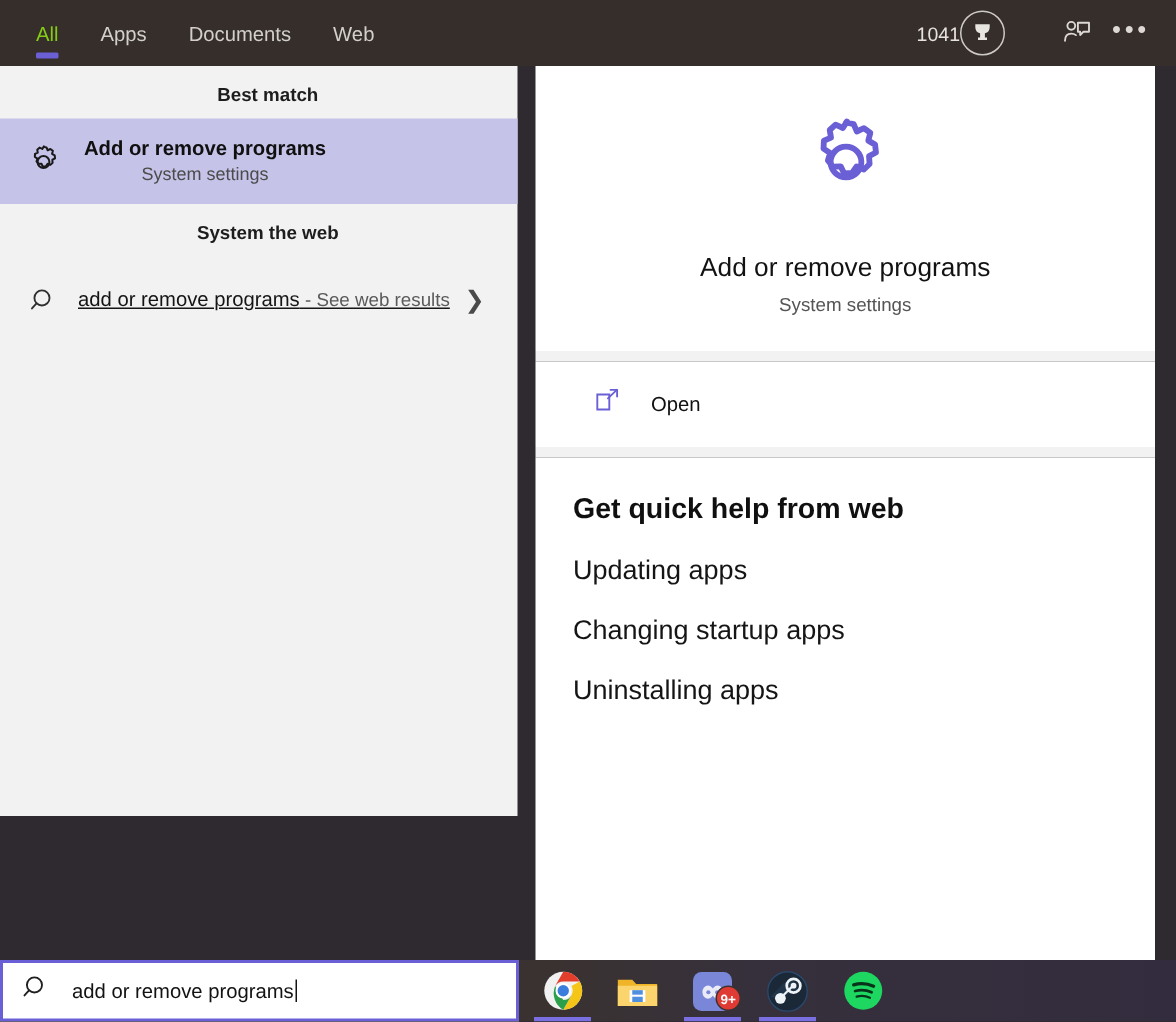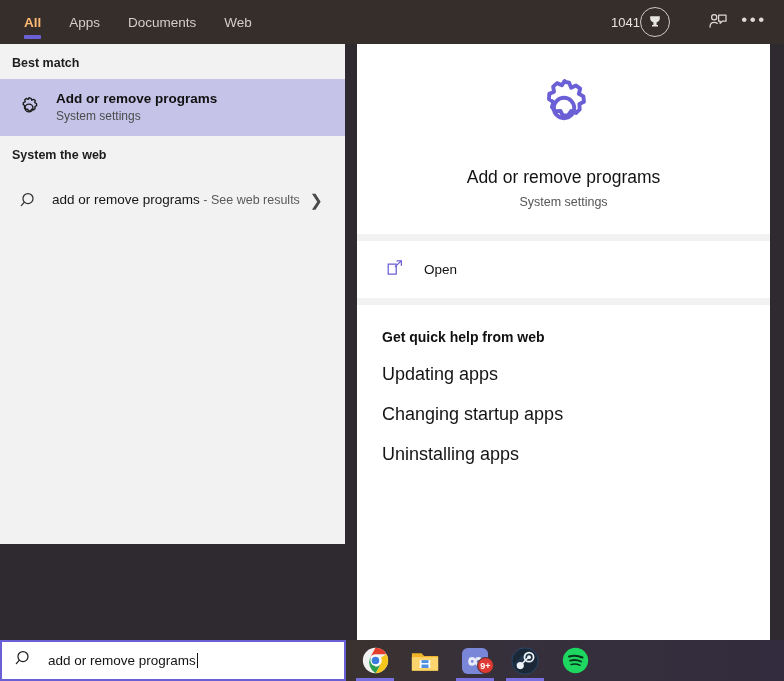--- a/index.html
+++ b/index.html
@@ -20,21 +20,21 @@
   .header-left { display:flex; align-items:flex-start; height:44px; padding-left:10px; }
   .tab {
     position:relative;
     height:44px;
     display:flex; align-items:center;
     padding:0 14px;
     color:#d3cfcb; font-size:13.5px;
     white-space:nowrap;
     cursor:default;
   }
-  .tab.active { color:#fdba74; font-weight:bold; }
+  .tab.active { color:#84cc16; font-weight:normal; }
   .tab.active::after {
     content:""; position:absolute; left:14px; right:14px; bottom:5px;
     height:4px; background:#6b5fd6; border-radius:1px;
   }
   .tab .caret {
     display:inline-block; margin-left:7px;
     width:0; height:0;
     border-left:5px solid transparent; border-right:5px solid transparent;
     border-top:5px solid #d3cfcb;
   }
@@ -55,20 +55,21 @@
     color:#ddd8d3;
   }
   .ellipsis { letter-spacing:2.5px; font-size:17px; color:#ddd8d3; line-height:1; padding-bottom:6px;}
 
   
   .body { position:absolute; left:0; top:44px; width:784px; height:596px; }
 
   .left-col {
     position:absolute; left:0; top:0; width:345px; height:500px;
     background:#f2f2f2;
+    text-align:center;
   }
   .section-head {
     font-size:12.5px; color:#1d1d1d; font-weight:bold;
     padding:12px 0 9px 12px;
   }
   .result-row {
     display:flex; align-items:center;
     height:57px; padding-left:12px;
     cursor:default;
   }
@@ -79,21 +80,21 @@
   .result-text { margin-left:10px; display:flex; flex-direction:column; justify-content:center; }
   .result-title { font-size:13.5px; color:#101010; font-weight:bold; line-height:1.35; }
   .result-sub { font-size:12px; color:#4b4b4b; line-height:1.45; }
 
   .web-row {
     position:relative;
     display:flex; align-items:center;
     min-height:58px; padding:6px 34px 6px 12px;
     cursor:default;
   }
-  .web-text { margin-left:6px; font-size:13.5px; color:#151515; line-height:1.5; max-width:248px; }
+  .web-text { margin-left:6px; font-size:13.5px; color:#151515; line-height:1.5; max-width:248px;text-decoration:underline; }
   .web-text .muted { color:#5a5a5a; font-size:12.5px; }
   .chev {
     position:absolute; right:22px; top:50%; transform:translateY(-50%);
     color:#4a4a4a; font-size:16px;
   }
 
   
   .right-col {
     position:absolute; left:357px; top:0; width:413px; height:596px;
   }
@@ -101,25 +102,25 @@
   .panel-head {
     height:190px;
     display:flex; flex-direction:column; align-items:center; justify-content:center;
     background:#ffffff;
   }
   .panel-head .big-title { font-size:17.5px; color:#121212; margin-top:16px; }
   .panel-head .big-sub { font-size:12.5px; color:#555555; margin-top:7px; }
 
   .panel-gap { height:7px; background:#f2f2f2; }
 
-  .open-block { background:#ffffff; height:57px; display:flex; align-items:center; padding-left:29px; }
+  .open-block { background:#ffffff; height:57px; display:flex; align-items:center; padding-left:39px; }
   .open-label { font-size:13.5px; color:#111111; margin-left:20px; }
 
   .help-block { background:#ffffff; padding:24px 0 0 25px; height:342px; }
-  .help-head { font-size:14px; font-weight:bold; color:#101010; }
+  .help-head { font-size:19px; font-weight:bold; color:#101010; }
   .help-link { font-size:18px; color:#151515; margin-top:19px; cursor:default; }
 
   
   .taskbar {
     position:absolute; left:0; top:640px; width:784px; height:41px;
     background:linear-gradient(90deg,#3b332c 0%,#3a3230 46%,#36303c 64%,#332c3e 100%);
   }
   .searchbox {
     position:absolute; left:0; top:0; width:346px; height:41px;
     background:#ffffff; border:2px solid #6b5fd6;

